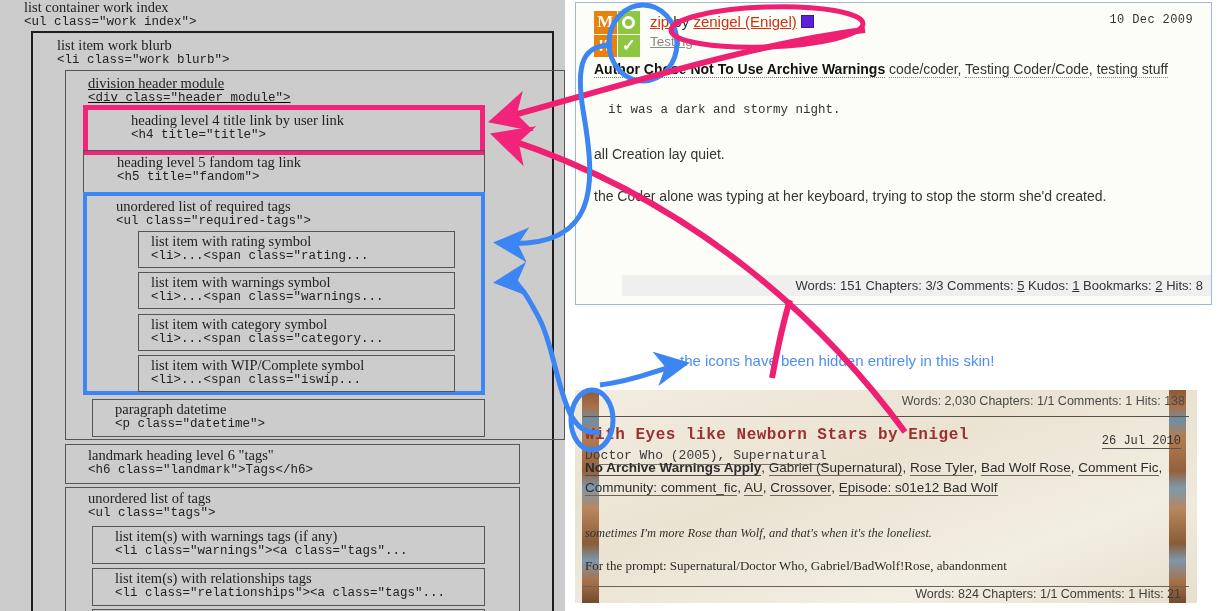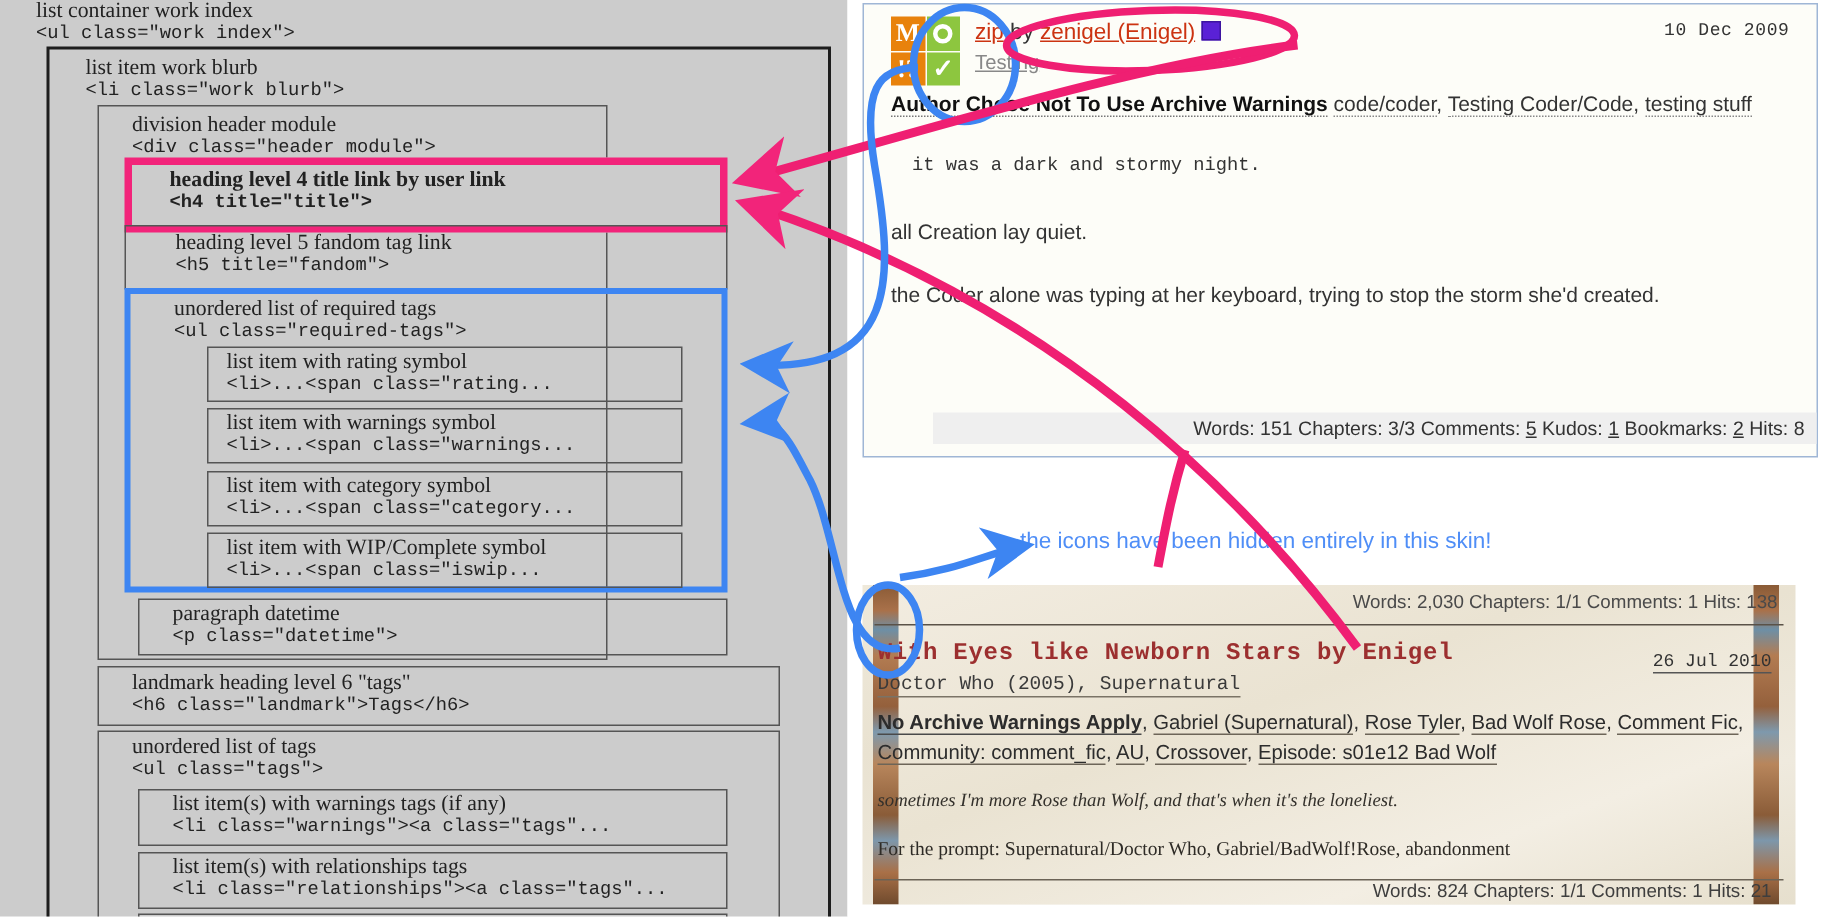--- a/index.html
+++ b/index.html
@@ -79,21 +79,21 @@
          background:linear-gradient(160deg,#f2ece0 0%,#eae3d2 40%,#f3eee3 75%,#e7e0ce 100%);}
   .b2-topstats{position:absolute;right:12px;top:4px;font-family:"Liberation Sans",sans-serif;
                font-size:12.5px;color:#4a4a4a;}
   .b2-rule{position:absolute;left:8px;right:8px;top:26px;height:1px;background:#5a5248;}
   .b2-title{position:absolute;left:10px;top:36px;font-family:"Liberation Mono",monospace;
             font-size:16px;font-weight:bold;color:#9c2f2f;letter-spacing:.5px;}
   .b2-date{position:absolute;right:16px;top:44px;font-family:"Liberation Mono",monospace;
            font-size:12px;color:#333;border-bottom:1px solid #555;}
   .b2-fandom{position:absolute;left:10px;top:58px;font-family:"Liberation Mono",monospace;
              font-size:13px;color:#3a3a3a;border-bottom:1px solid #7a7366;padding-bottom:1px;}
-  .b2-tags{position:absolute;left:10px;right:14px;top:82px;
+  .b2-tags{position:absolute;left:10px;right:14px;top:68px;
            font-family:"Liberation Sans",sans-serif;font-size:13.5px;color:#2c2c2c;
            line-height:1.5;}
   .b2-tags .warn{font-weight:bold;border-bottom:1px solid #4a4a4a;}
   .b2-tags .tg{border-bottom:1px solid #6d6558;}
   .b2-quote{position:absolute;left:10px;top:136px;font-family:Liberation Serif, serif;
             font-style:italic;font-size:12.5px;color:#33302b;}
   .b2-prompt{position:absolute;left:10px;top:168px;font-family:"Liberation Serif",serif;
              font-size:13px;color:#2e2b26;}
   .b2-botrule{position:absolute;left:8px;right:8px;bottom:16px;height:1px;background:#6b6356;}
   .b2-botstats{position:absolute;right:16px;bottom:2px;font-family:"Liberation Sans",sans-serif;
@@ -116,29 +116,29 @@
     <div class="nodecode">&lt;ul class="work index"&gt;</div>
   </div>
 
   <div class="box box-thick" style="left:31px;top:31px;width:523px;height:600px;">
     <div class="pad" style="padding-left:24px;">
       <div class="nodelabel">list item work blurb</div>
       <div class="nodecode">&lt;li class="work blurb"&gt;</div>
     </div>
   </div>
 
-  <div class="box box-thin" style="left:65px;top:70px;width:340px;height:370px;">
+  <div class="box box-thin" style="left:65px;top:70px;width:500px;height:370px;text-decoration:underline;">
     <div class="pad" style="padding-left:22px;">
       <div class="nodelabel">division header module</div>
       <div class="nodecode">&lt;div class="header module"&gt;</div>
     </div>
   </div>
 
   <div class="box box-pink" style="left:83px;top:105px;width:402px;height:50px;background:#cccccc;">
-    <div class="pad" style="padding-left:25px;padding-top:2px;font-weight:bold;">
+    <div class="pad" style="padding-left:43px;padding-top:2px;">
       <div class="nodelabel">heading level 4 title link by user link</div>
       <div class="nodecode">&lt;h4 title="title"&gt;</div>
     </div>
   </div>
 
   <div class="box box-thin" style="left:83px;top:150px;width:402px;height:43px;">
     <div class="pad" style="padding-left:33px;padding-top:3px;">
       <div class="nodelabel">heading level 5 fandom tag link</div>
       <div class="nodecode">&lt;h5 title="fandom"&gt;</div>
     </div>

